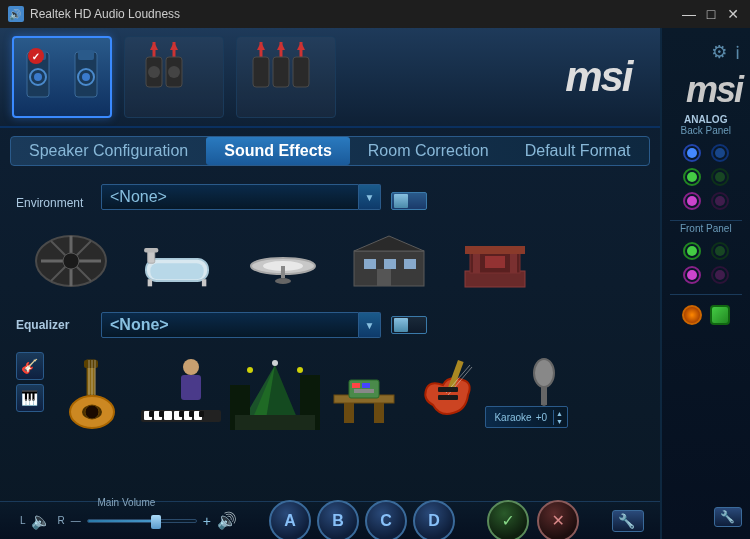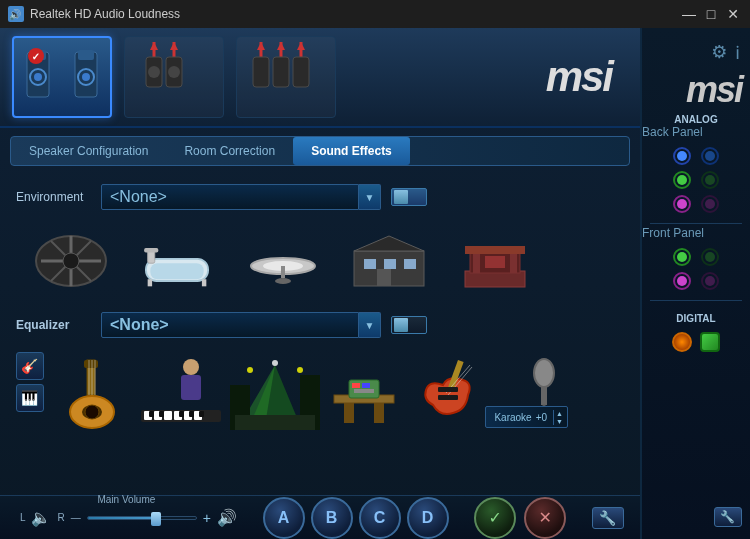--- a/index.html
+++ b/index.html
@@ -111,21 +111,21 @@
       border: 1px solid #2a5a8a;
       border-radius: 4px;
       margin: 8px 10px;
       display: flex;
       height: 30px;
     }
     .tab {
       padding: 0 18px;
       display: flex;
       align-items: center;
-      font-size: 12px;
+      font-size: 16px;
       cursor: pointer;
       color: #88b8d8;
       height: 100%;
       white-space: nowrap;
     }
     .tab.active {
       background: linear-gradient(180deg, #2a7abf 0%, #1a5a9a 100%);
       color: white;
       border-radius: 3px;
       font-weight: bold;
@@ -136,21 +136,21 @@
       flex: 1;
       padding: 10px 16px;
       display: flex;
       flex-direction: column;
       gap: 12px;
     }
 
     
     .control-row {
       display: flex;
-      align-items: center;
+      align-items: flex-end;
       gap: 10px;
     }
     .control-label {
       width: 75px;
       color: #aac8e0;
       font-size: 12px;
     }
     .dropdown-container {
       display: flex;
       align-items: center;
@@ -243,21 +243,21 @@
       align-items: center;
       justify-content: center;
       cursor: pointer;
       position: relative;
     }
 
     
     .bottom-bar {
       background: linear-gradient(180deg, #0a1a2a 0%, #061020 100%);
       border-top: 1px solid #1a3a5a;
-      height: 44px;
+      height: 38px;
       display: flex;
       align-items: center;
       padding: 0 16px;
       gap: 8px;
     }
     .volume-label {
       font-size: 10px;
       color: #88a8c0;
       position: absolute;
       top: -14px;
@@ -368,23 +368,23 @@
     }
 
     .panel-section-label {
       font-size: 10px;
       font-weight: bold;
       color: #aac8e0;
       padding: 6px 10px 4px;
       text-align: center;
     }
     .panel-section-sub {
-      font-size: 12px;
+      font-size: 10px;
       color: #6a9ab8;
-      text-align: left;
+      text-align: center;
       margin-top: -4px;
       margin-bottom: 4px;
     }
 
     
     .jacks-area {
       display: flex;
       flex-direction: column;
       align-items: center;
       gap: 6px;
@@ -574,22 +574,23 @@
         </svg>
       </div>
 
       <div class="msi-header">
         <span class="msi-logo">msi</span>
       </div>
     </div>
 
     <div class="tabs-bar">
       <div class="tab">Speaker Configuration</div>
+      <div class="tab active">Sound Effects</div>
       <div class="tab">Room Correction</div>
-      <div class="tab active">Sound Effects</div>
+      <div class="tab">Default Format</div>
     </div>
 
     <div class="panel">
 
       <div class="control-row">
         <span class="control-label">Environment</span>
         <div class="dropdown-container">
           <div class="dropdown">&lt;None&gt;</div>
           <div class="dropdown-arrow">▼</div>
         </div>
@@ -876,21 +877,20 @@
           <div class="jack-inner"></div>
         </div>
         <div class="jack jack-purple-right">
           <div class="jack-inner"></div>
         </div>
       </div>
     </div>
 
     <div class="divider-line"></div>
 
-    <div class="panel-section-label">DIGITAL</div>
     <div class="digital-jacks">
       <div class="digital-jack-orange"></div>
       <div class="digital-jack-green"></div>
     </div>
 
     <div style="flex:1;"></div>
 
     <div style="display:flex; justify-content:flex-end; padding:4px 8px;">
       <div style="width:28px;height:20px;background:linear-gradient(180deg,#2a4a7a,#0e1e3a);border:1px solid #3a6a9a;border-radius:3px;display:flex;align-items:center;justify-content:center;cursor:pointer;color:#88c0e0;font-size:12px;">🔧</div>
     </div>

